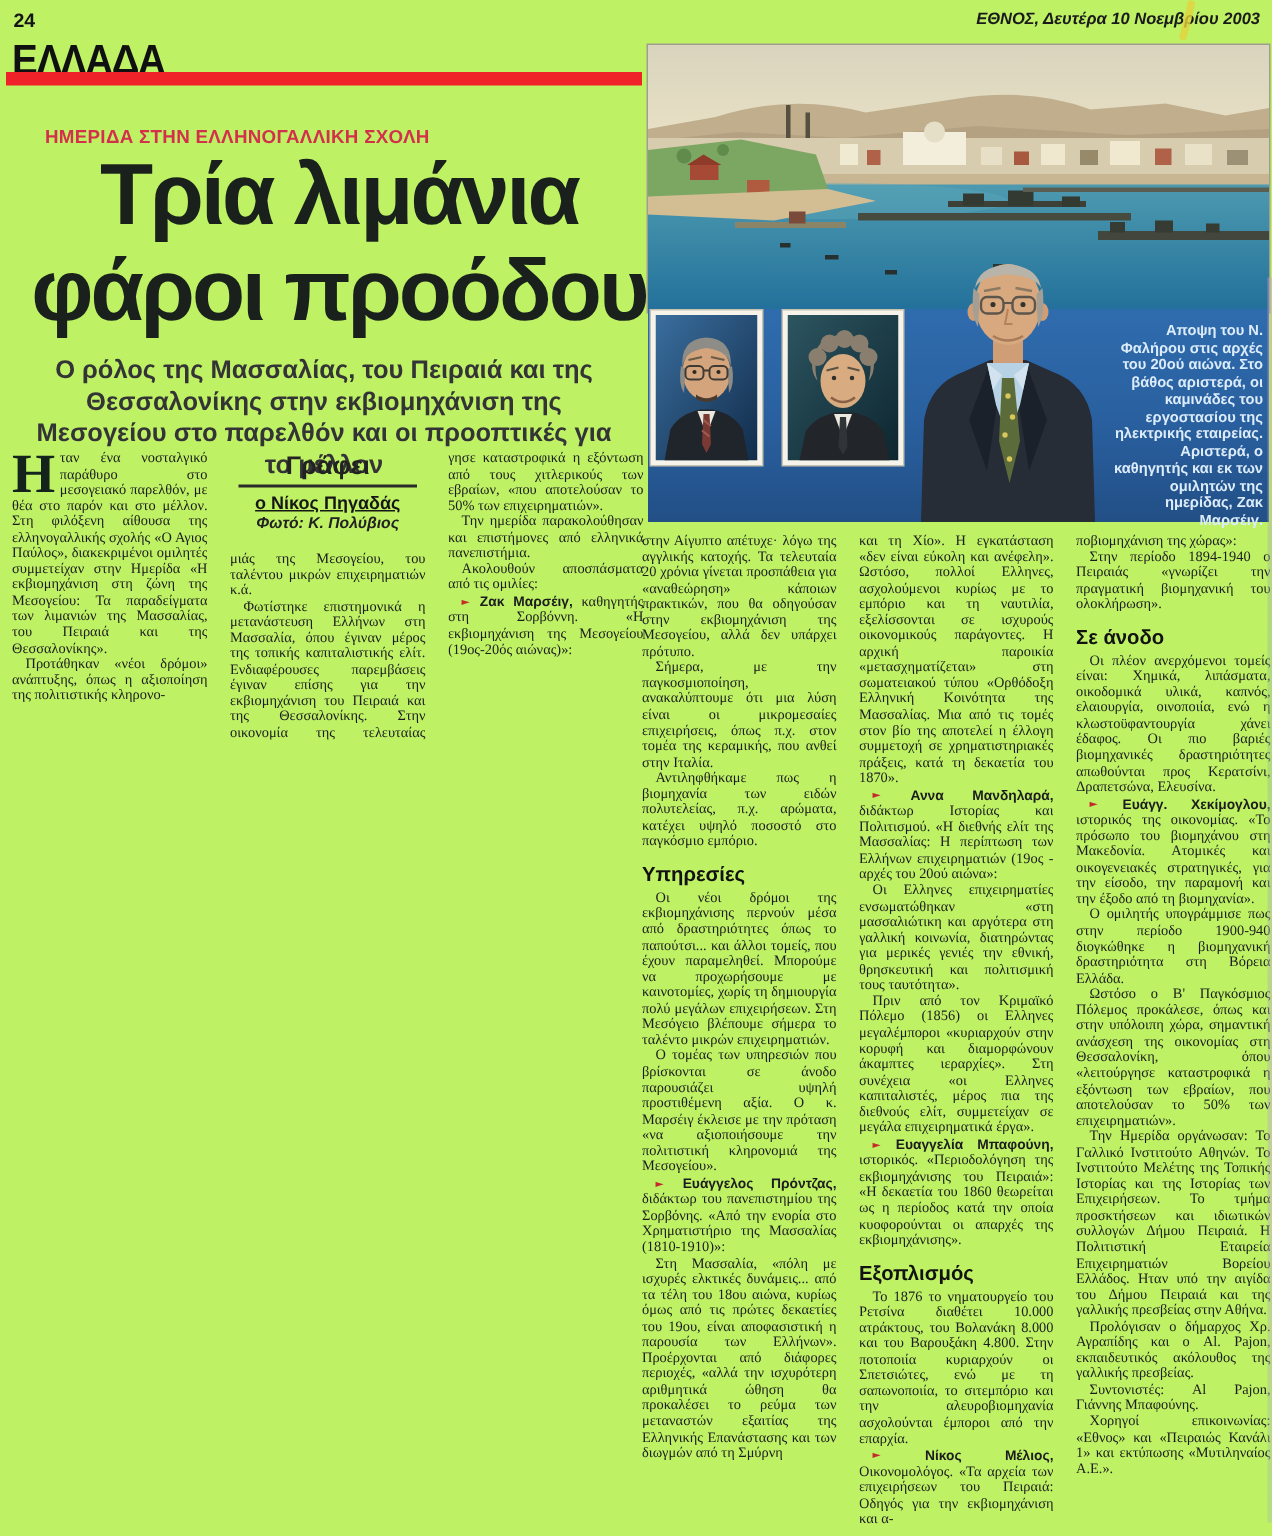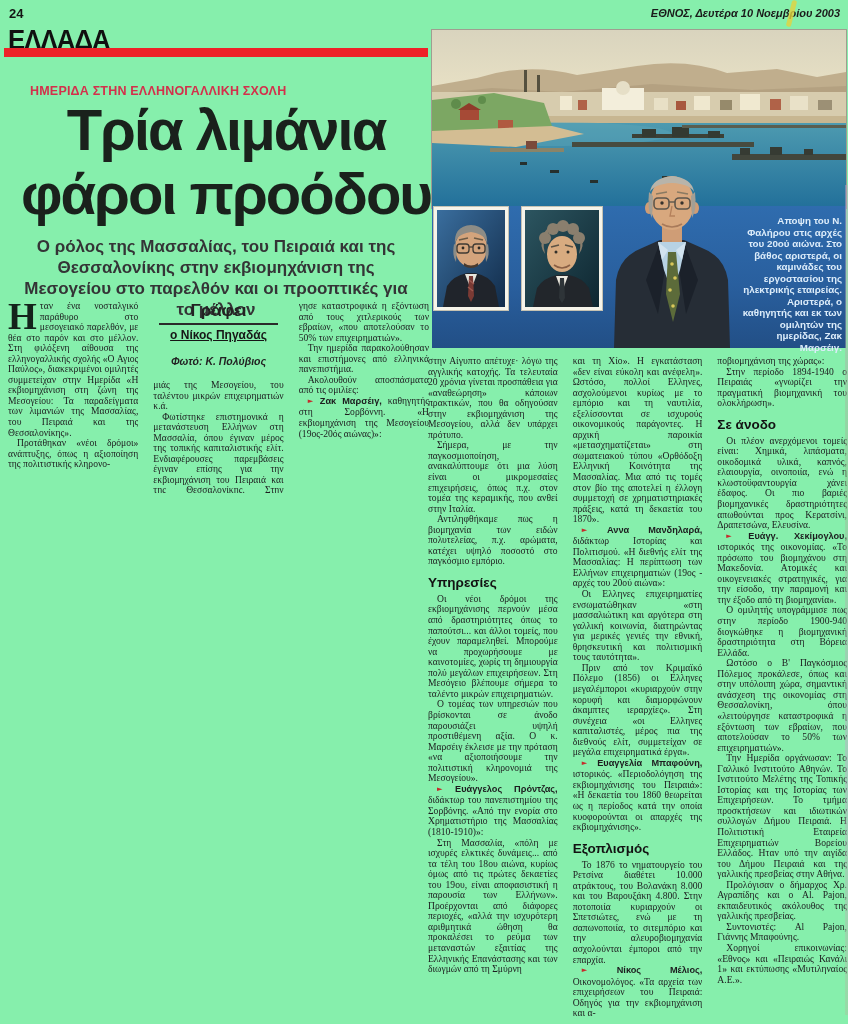--- a/index.html
+++ b/index.html
@@ -1,16 +1,16 @@
 <!DOCTYPE html>
 <html lang="el"><head>
 <meta charset="utf-8">
 <style>
   html,body{margin:0;padding:0;background:#e8e6e0;}
-  .page{position:relative;width:848px;height:1024px;background:#86efac;overflow:hidden;
+  .page{position:relative;width:848px;height:1024px;background:#bef264;overflow:hidden;
         font-family:"Liberation Serif",serif;color:#1e1e20;}
   
   .pagenum{position:absolute;left:9px;top:6px;font-family:"Liberation Sans",sans-serif;
            font-size:13px;font-weight:bold;color:#141414;}
   .masthead{position:absolute;right:8px;top:7px;font-family:"Liberation Sans",sans-serif;
             font-size:11px;font-weight:bold;font-style:italic;color:#1a1a1a;}
   .section-title{position:absolute;left:8px;top:24px;font-family:"Liberation Sans",sans-serif;
                  font-size:28px;font-weight:800;letter-spacing:-1px;color:#101010;
                  transform:scaleX(.92);transform-origin:left;}
   .red-bar{position:absolute;left:4px;top:48px;width:424px;height:9px;background:#ee2228;}
@@ -21,21 +21,21 @@
             font-family:"Liberation Sans",sans-serif;font-weight:800;color:#1a211c;
             font-size:58px;line-height:64px;letter-spacing:-2px;margin:4px;}
   .subhead{position:absolute;left:14px;top:236px;width:404px;text-align:center;
            font-family:"Liberation Sans",sans-serif;font-size:17px;font-weight:bold;
            color:#343436;line-height:21px;margin:0;}
   
   .byline-box{text-align:center;font-family:"Liberation Sans",sans-serif;margin:0 2px 13px 2px;}
   .byline-label{font-size:17px;font-weight:bold;color:#222;text-align:center;}
   .byline-rule{border-top:2px solid #2a2a2a;margin:2px 4px 3px 4px;}
   .byline-author{font-size:12px;font-weight:bold;color:#161616;text-decoration:underline;}
-  .byline-credit{font-size:10.5px;font-weight:bold;font-style:italic;color:#222;margin-top:13px;}
+  .byline-credit{font-size:10.5px;font-weight:bold;font-style:italic;color:#222;margin-top:1px;}
   
   .left-cols{position:absolute;left:8px;top:301px;width:421px;height:192px;display:flex;gap:15px;}
   .right-cols{position:absolute;left:428px;top:356px;width:419px;height:662px;display:flex;gap:15px;}
   .col{flex:1;overflow:hidden;}
   .col p{margin:0;font-size:9.6px;line-height:10.55px;text-align:justify;color:#1c1c1e;}
   .col p.ind{text-indent:9px;}
   .col p.noind{text-indent:0;}
   .col h3.sec-h{font-family:"Liberation Sans",sans-serif;font-size:13.5px;color:#121212;
                 margin:8px 0 4px 0;}
   .dropcap{float:left;font-size:37px;line-height:29px;font-weight:bold;margin:1px 3px 0 0;

